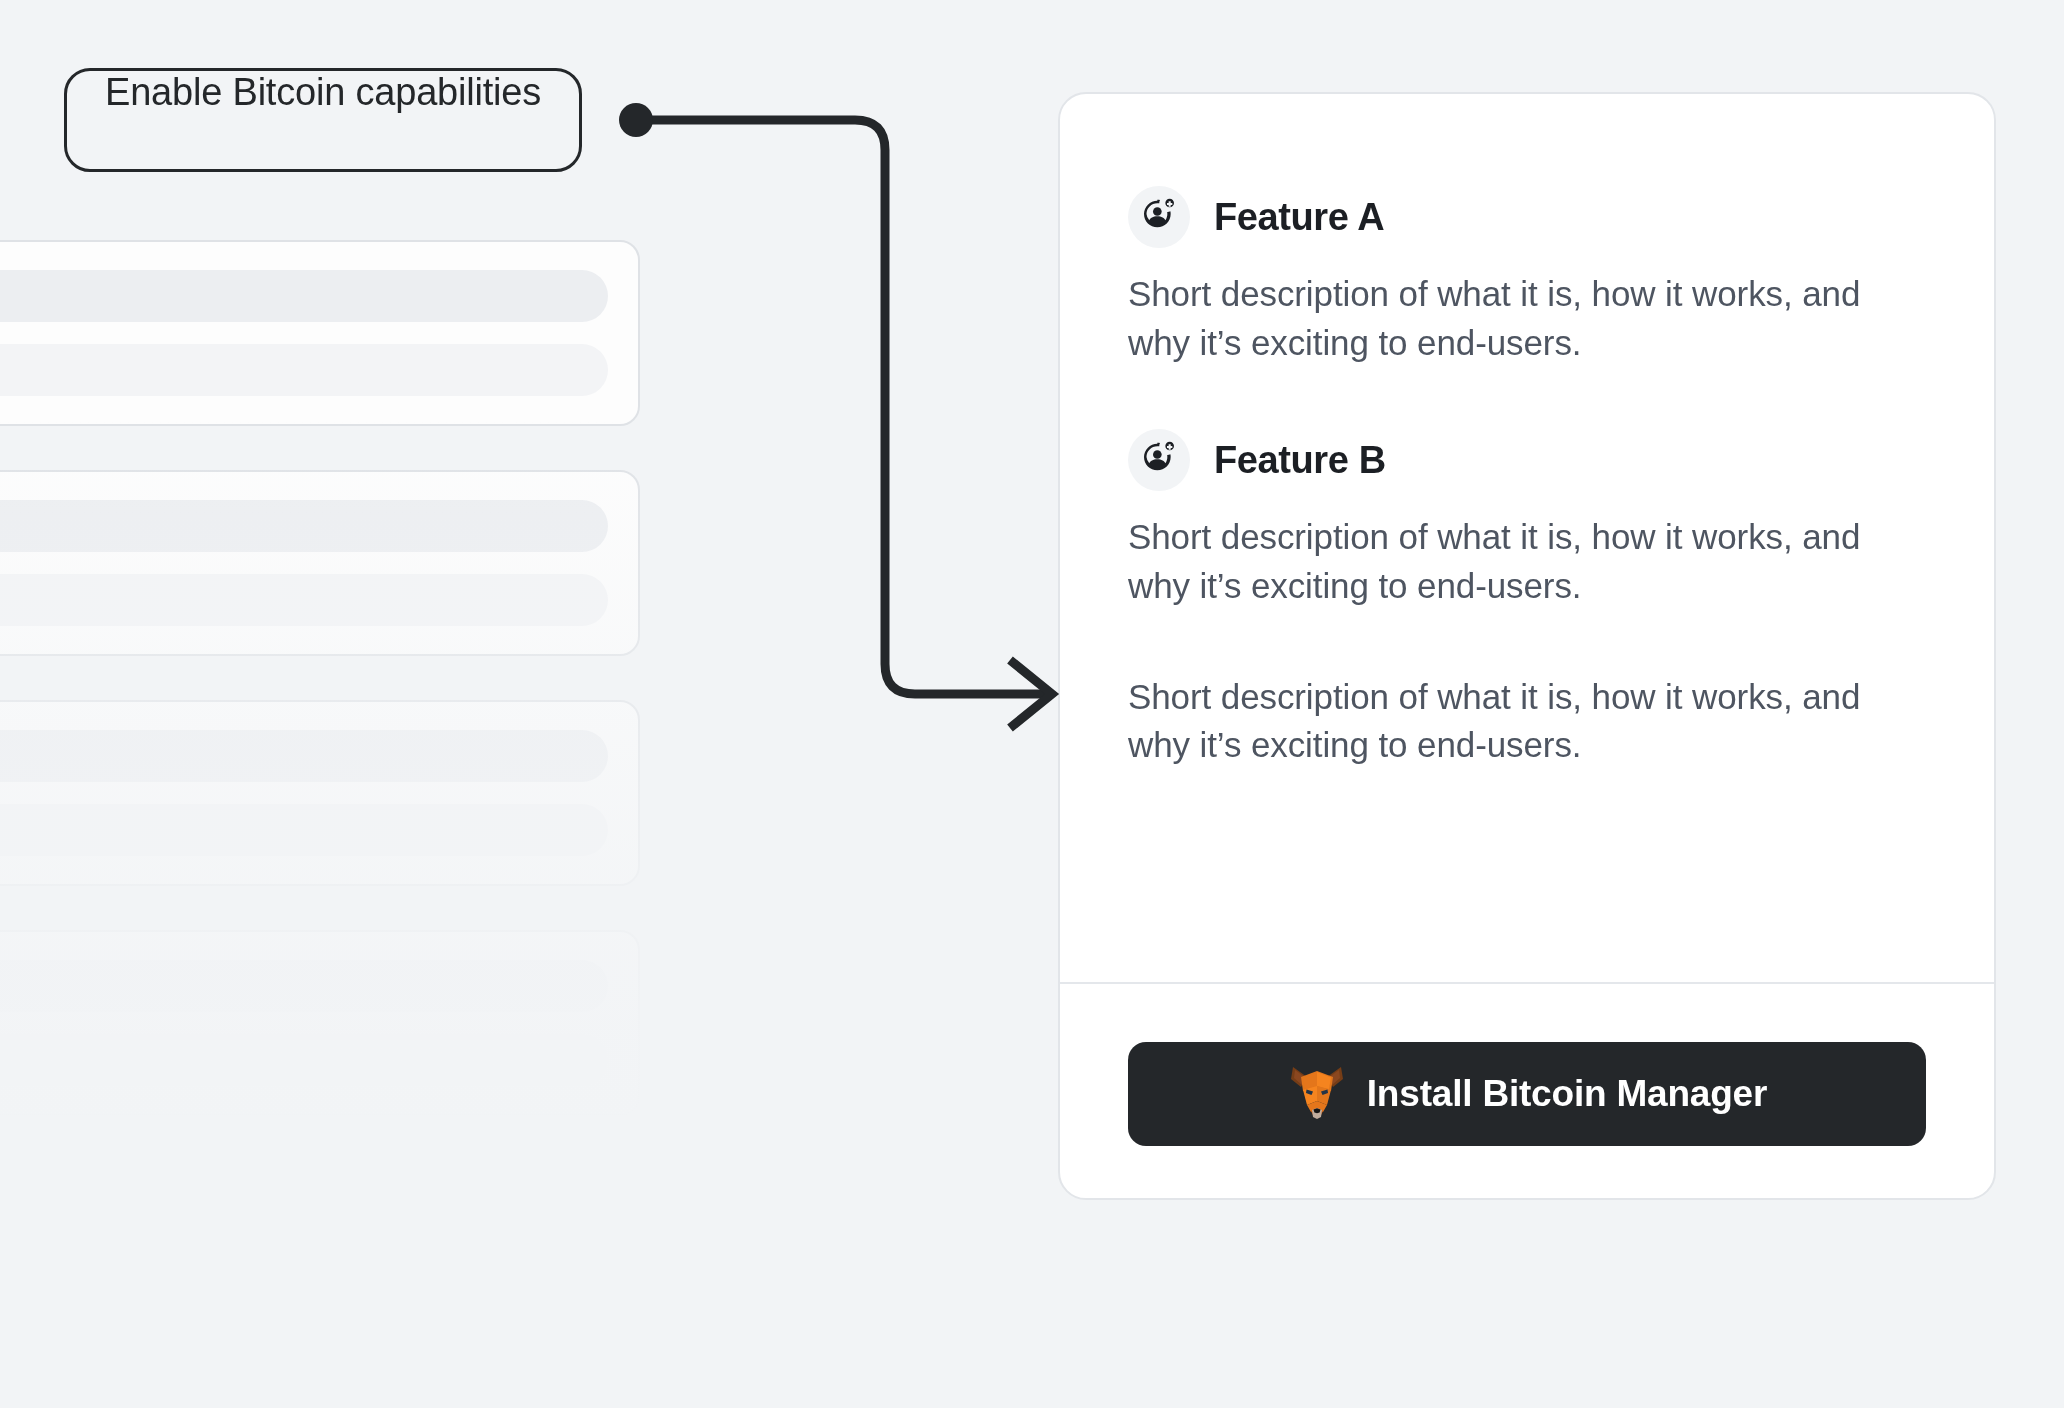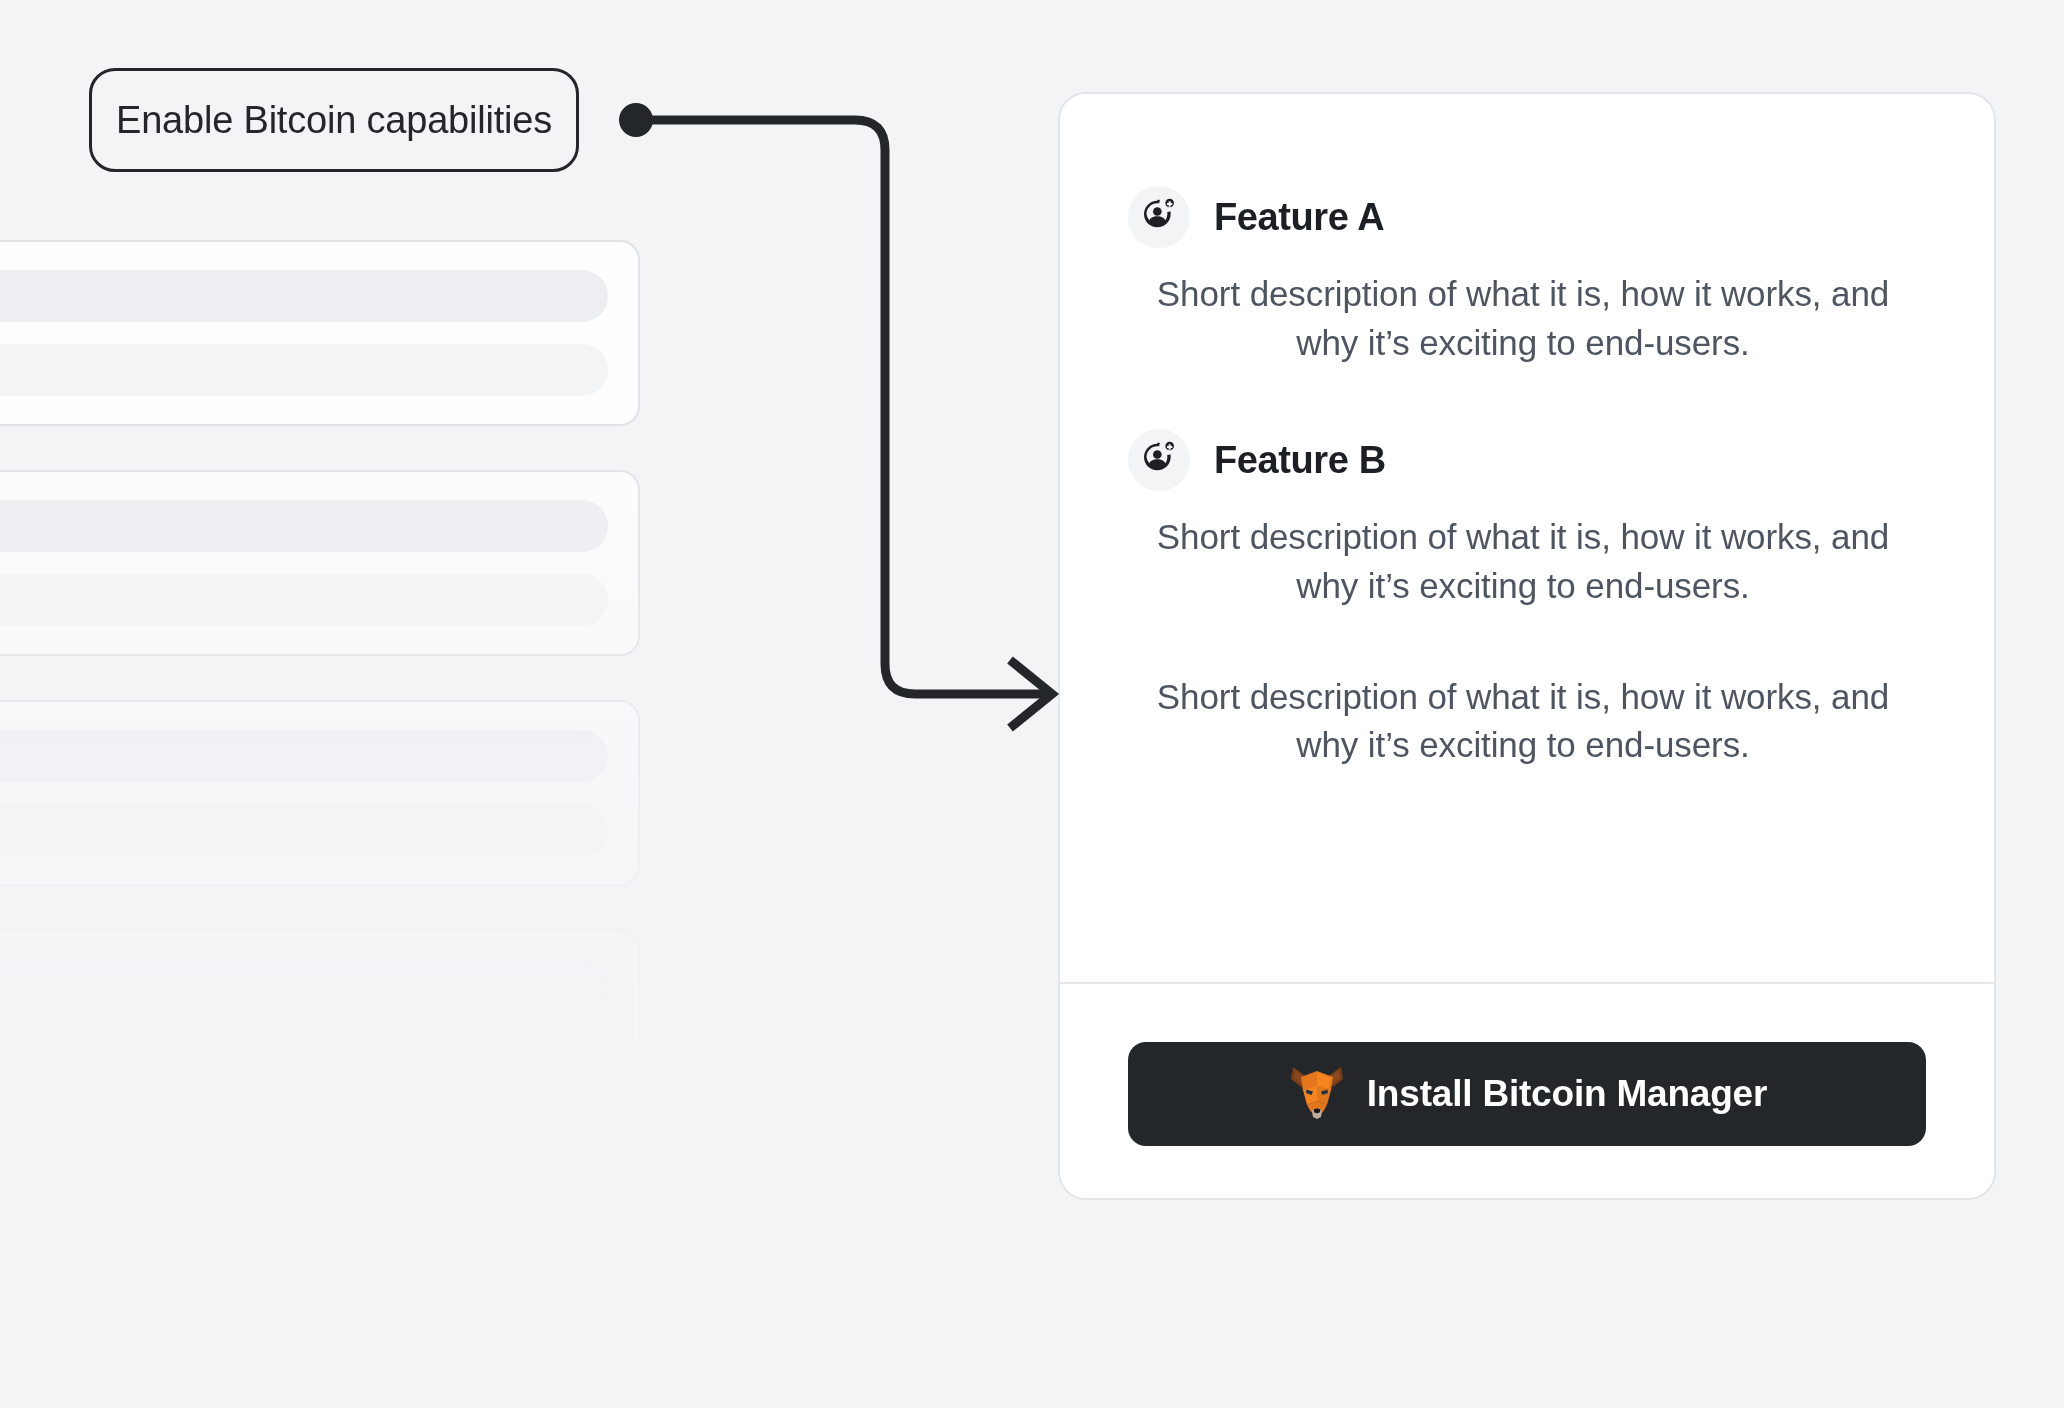--- a/index.html
+++ b/index.html
@@ -12,27 +12,27 @@
     height: 1408px;
     position: relative;
     overflow: hidden;
     font-family: "Liberation Sans", sans-serif;
     -webkit-font-smoothing: antialiased;
   }
 
   
   #callout-pill {
     position: absolute;
-    left: 89px;
+    left: 64px;
     top: 68px;
     height: 104px;
     box-sizing: border-box;
-    padding: 0 24px;
-    display: flex;
-    align-items: center;
+    padding: 0 38px;
+    display: flex;
+    align-items: flex-start;
     border: 3px solid #24272a;
     border-radius: 26px;
     background: #f2f4f6;
     z-index: 5;
   }
   #callout-pill .pill-label {
     font-size: 38px;
     font-weight: 500;
     color: #24272a;
     letter-spacing: -0.2px;
@@ -143,21 +143,20 @@
     font-weight: 700;
     color: #1c1f24;
     letter-spacing: -0.4px;
   }
   .feature-desc {
     font-size: 35px;
     line-height: 1.39;
     color: #4e5561;
     max-width: 790px;
     letter-spacing: -0.1px;
-    text-align: center;
   }
 
   #card-divider {
     height: 2px;
     background: #e4e7eb;
     margin-top: 66px;
   }
 
   #install-section {
     padding: 58px 68px 52px 68px;

